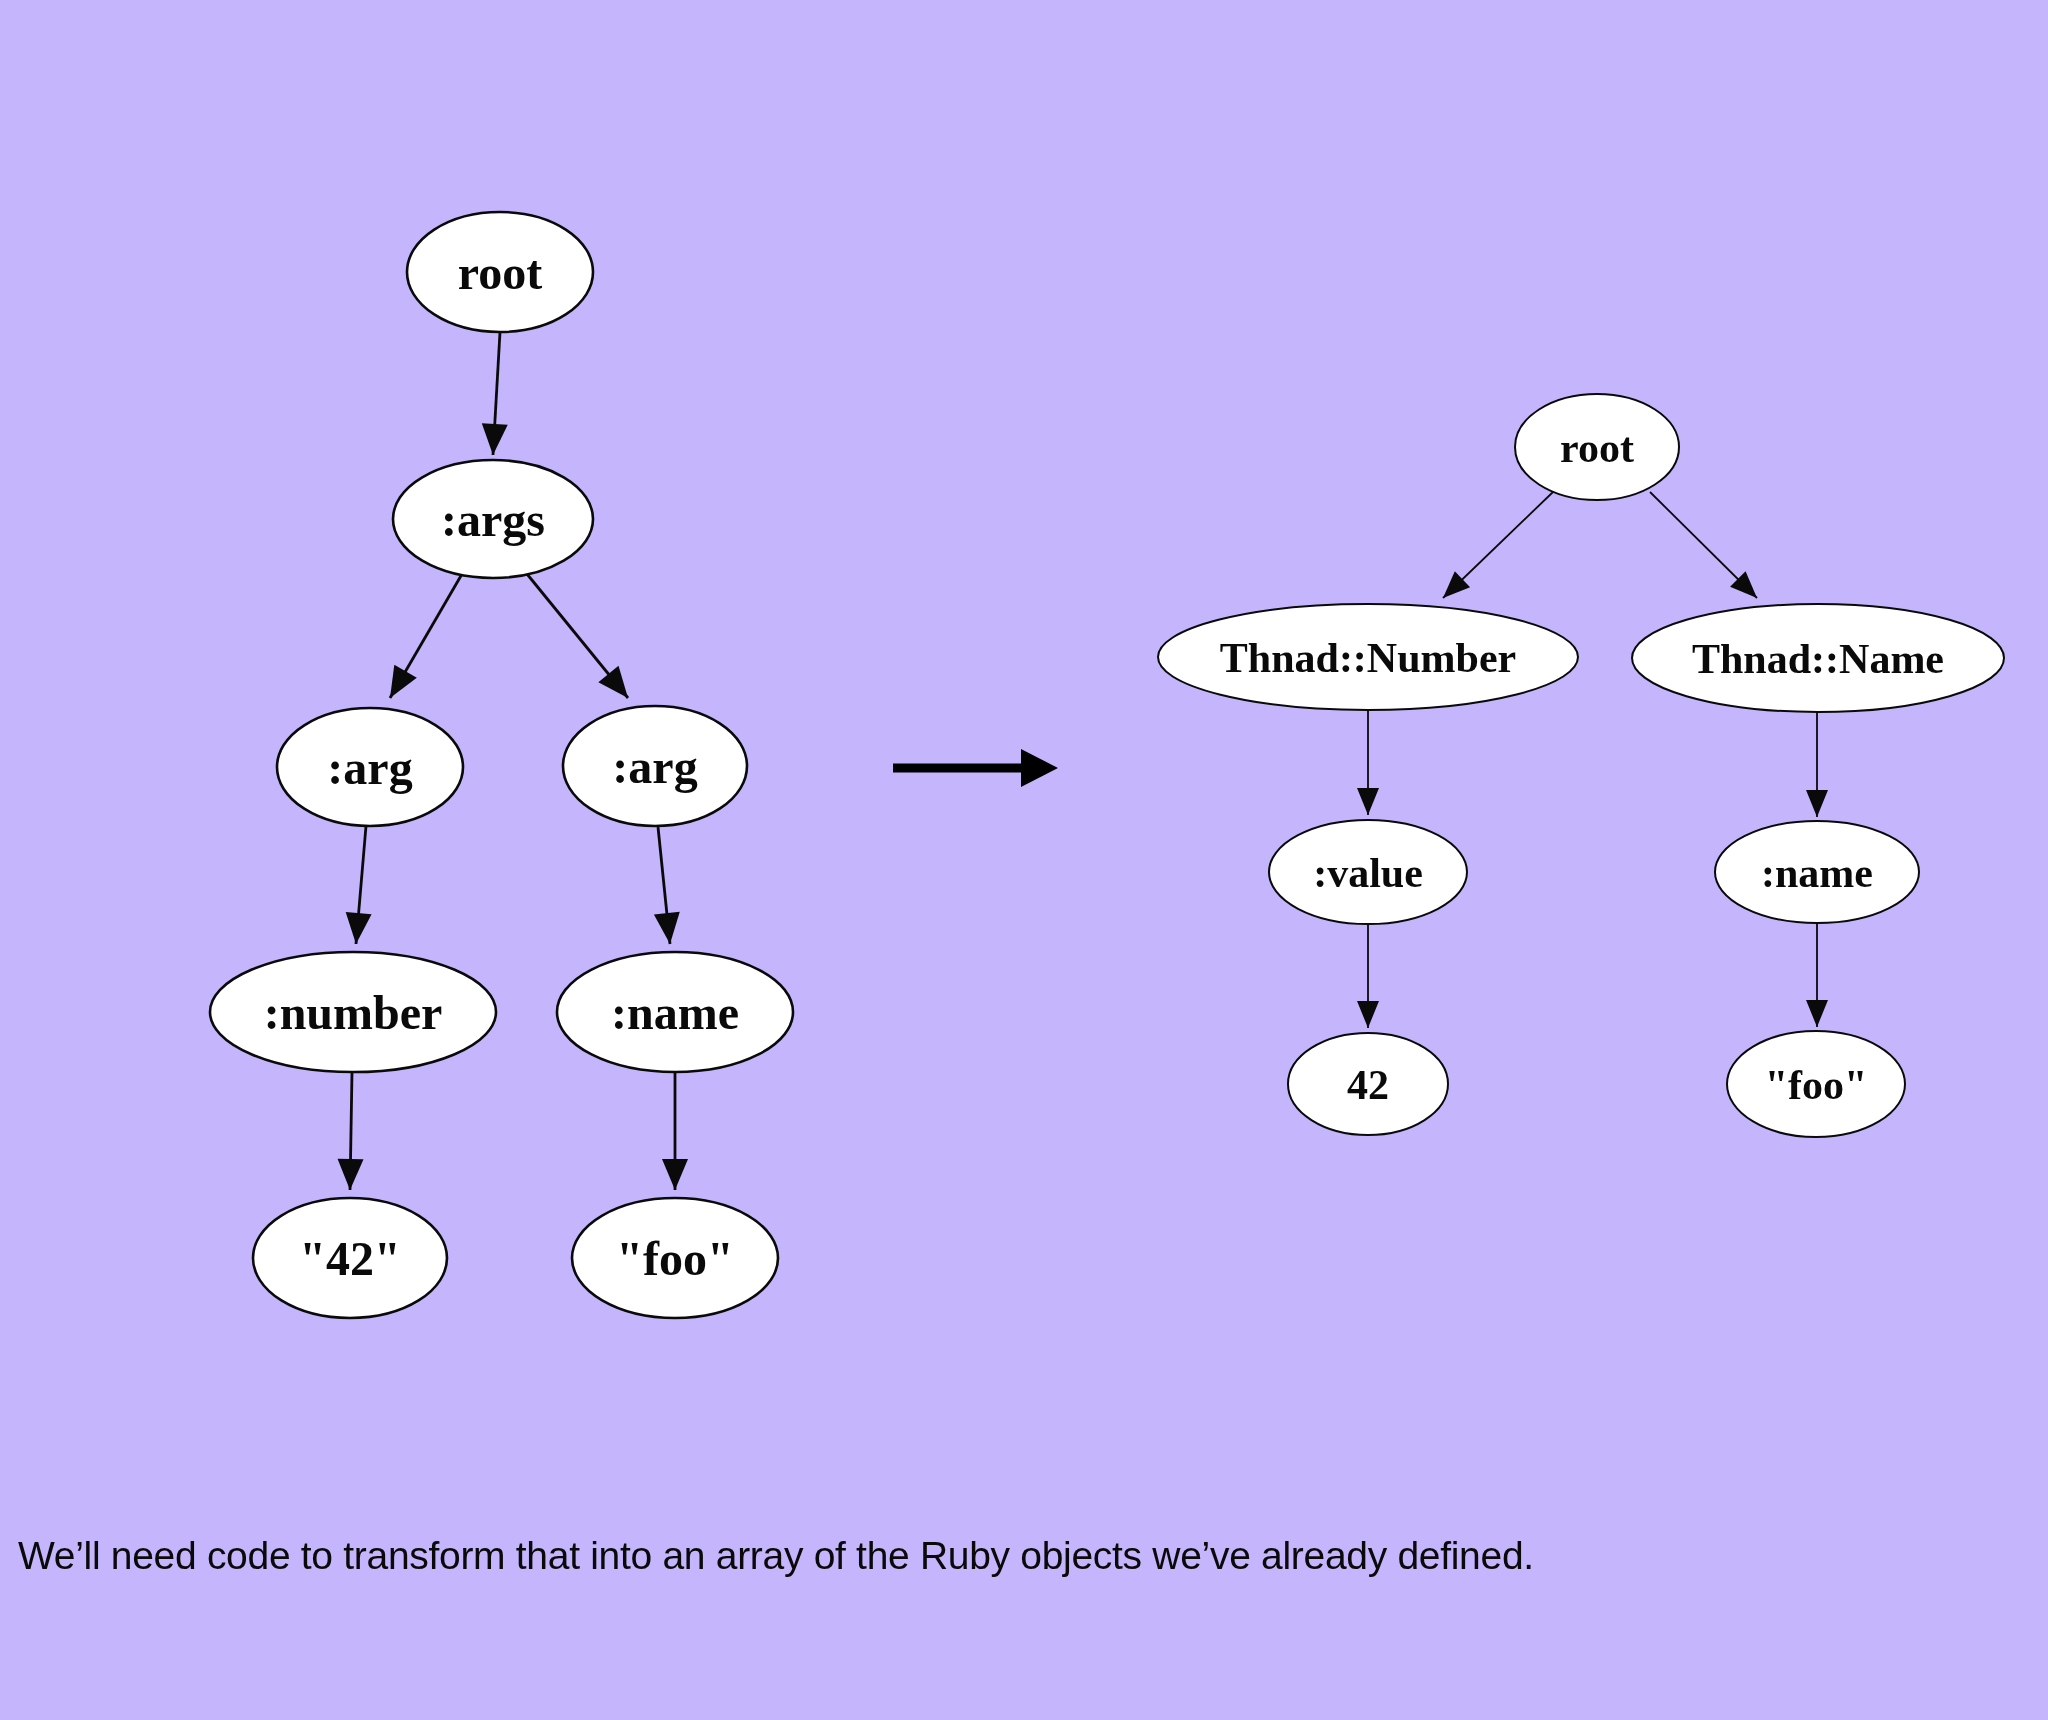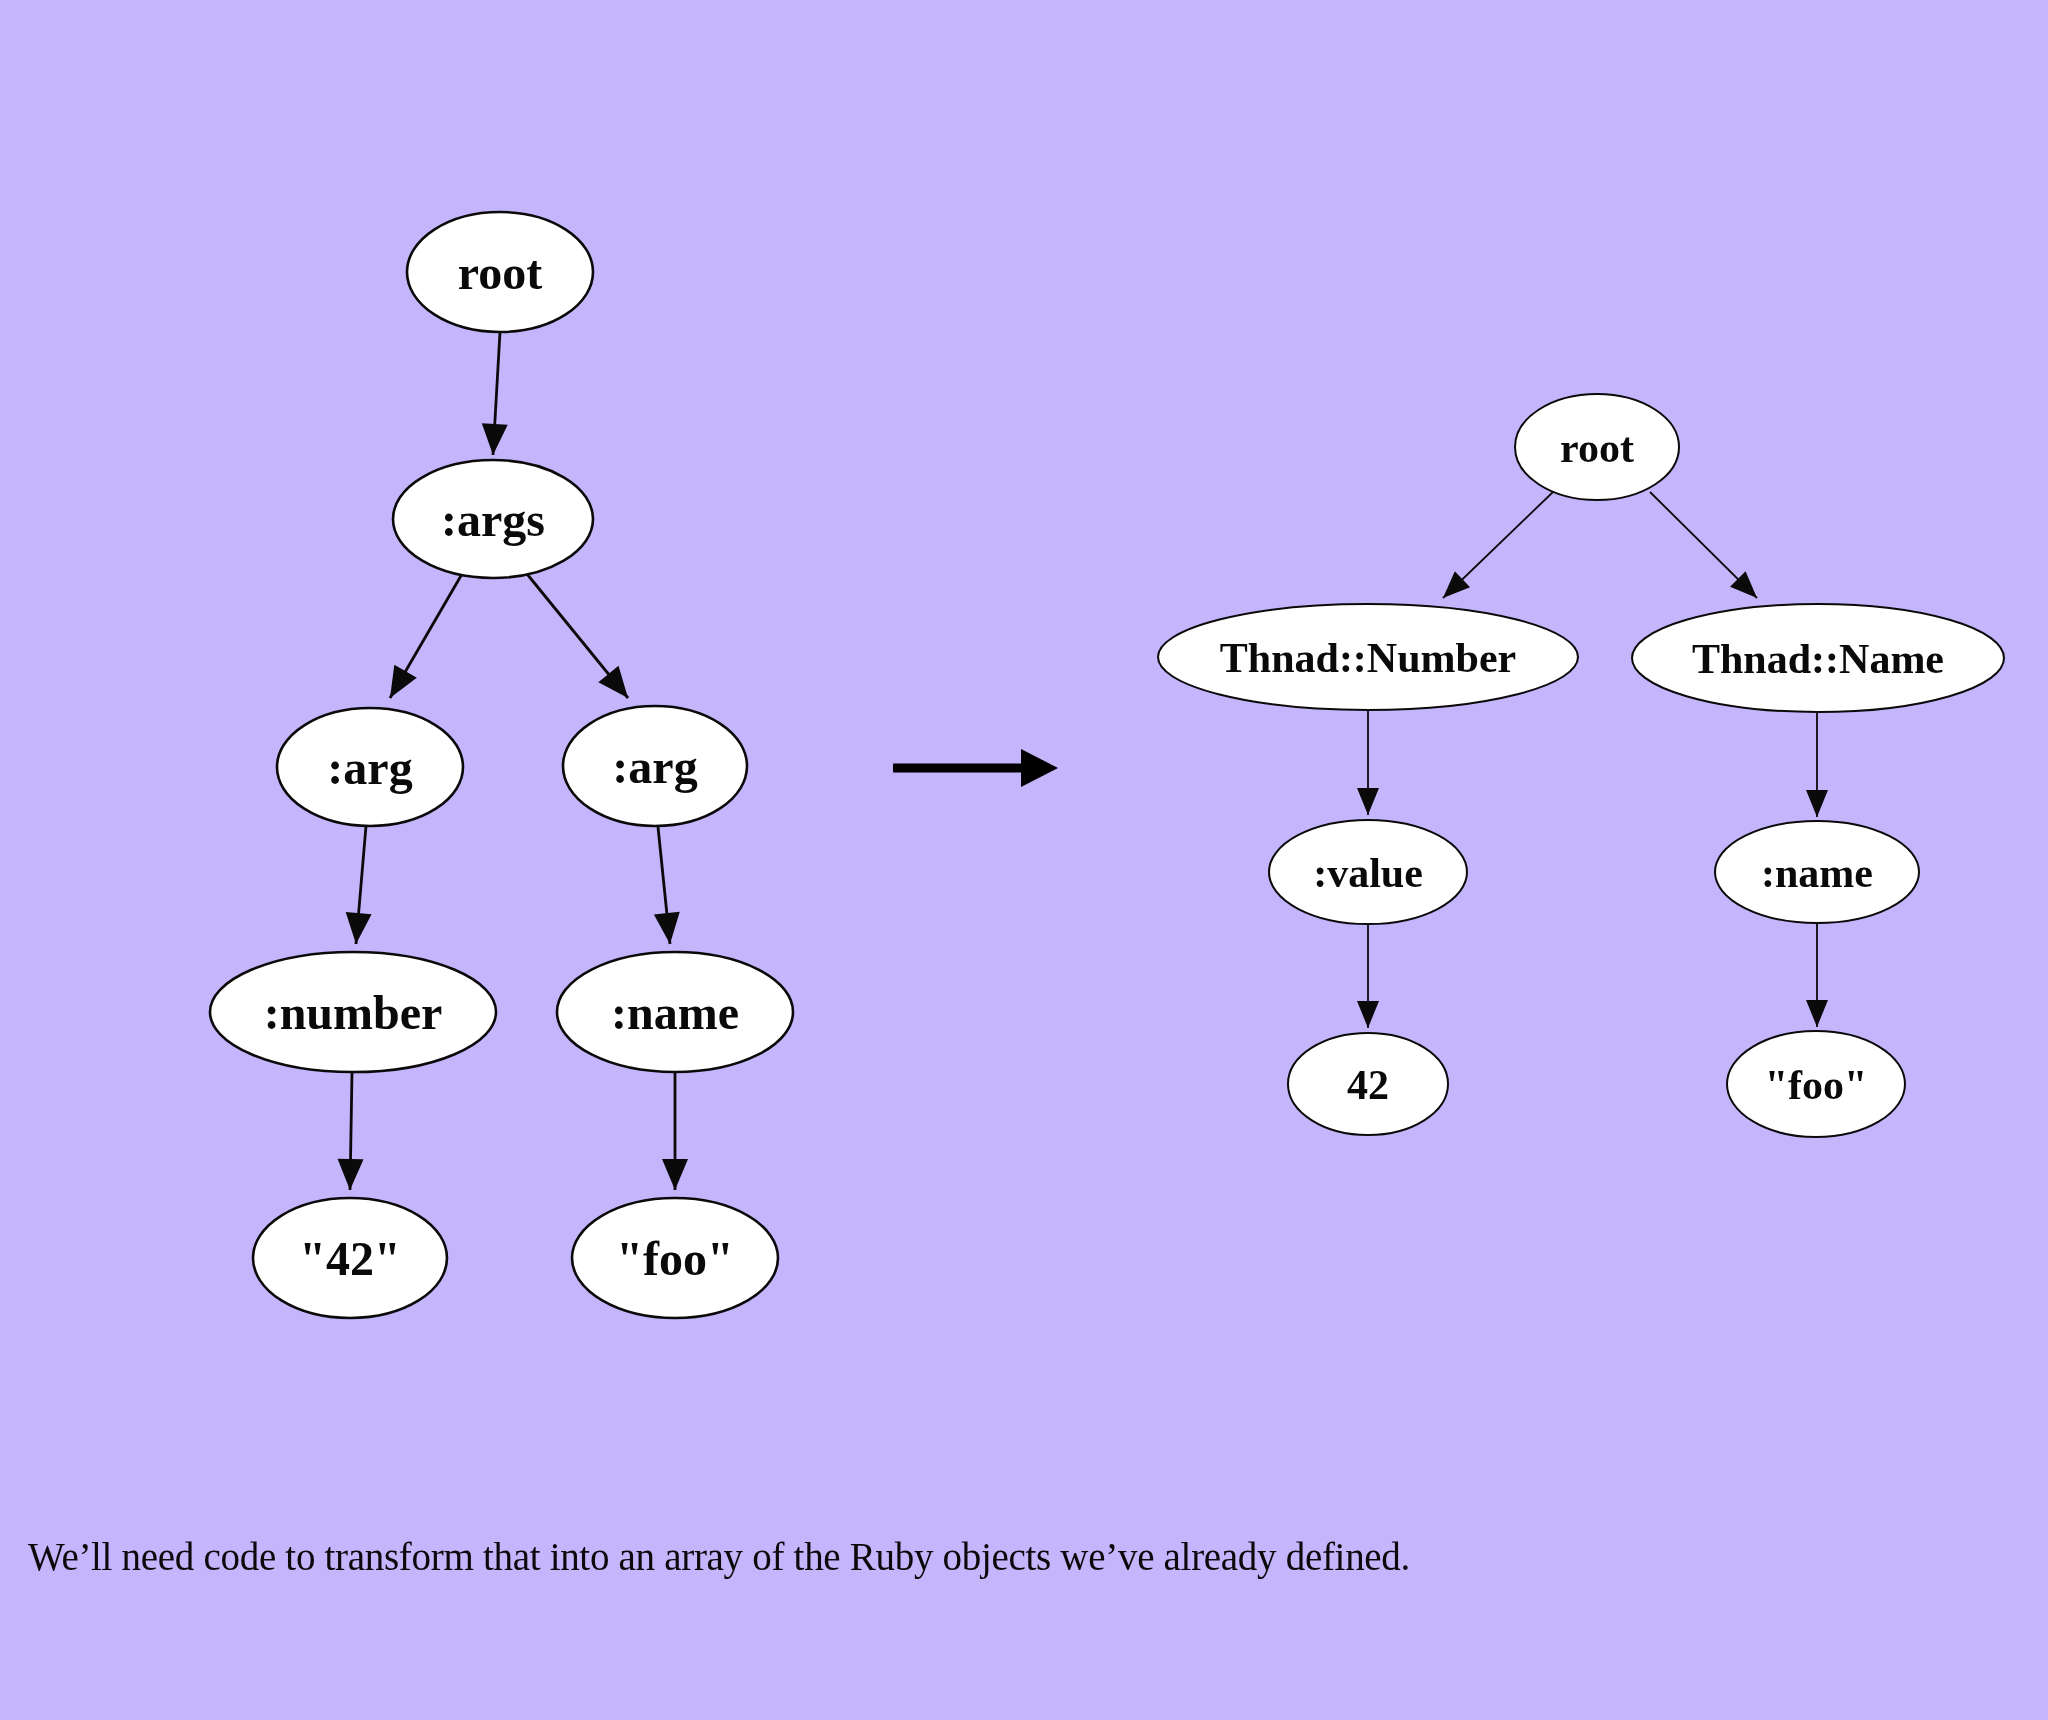--- a/index.html
+++ b/index.html
@@ -42,27 +42,27 @@
   .rt .node-label { font-size: 42px; }
   .transform-arrow-shaft {
     stroke: #000000;
     stroke-width: 9px;
   }
   .transform-arrow-head {
     fill: #000000;
   }
   .caption {
     position: absolute;
-    left: 28px;
+    left: 18px;
     top: 1534px;
     width: 1990px;
     font-size: 39px;
     letter-spacing: -0.3px;
     color: #0a0a0a;
-    font-family: Liberation Serif, serif;
+    font-family: Liberation Sans, sans-serif;
     white-space: nowrap;
   }
 </style>
 </head>
 <body>
 
 <div id="canvas">
 
   <svg id="diagram-svg" width="2048" height="1720" viewBox="0 0 2048 1720" xmlns="http://www.w3.org/2000/svg">
 

